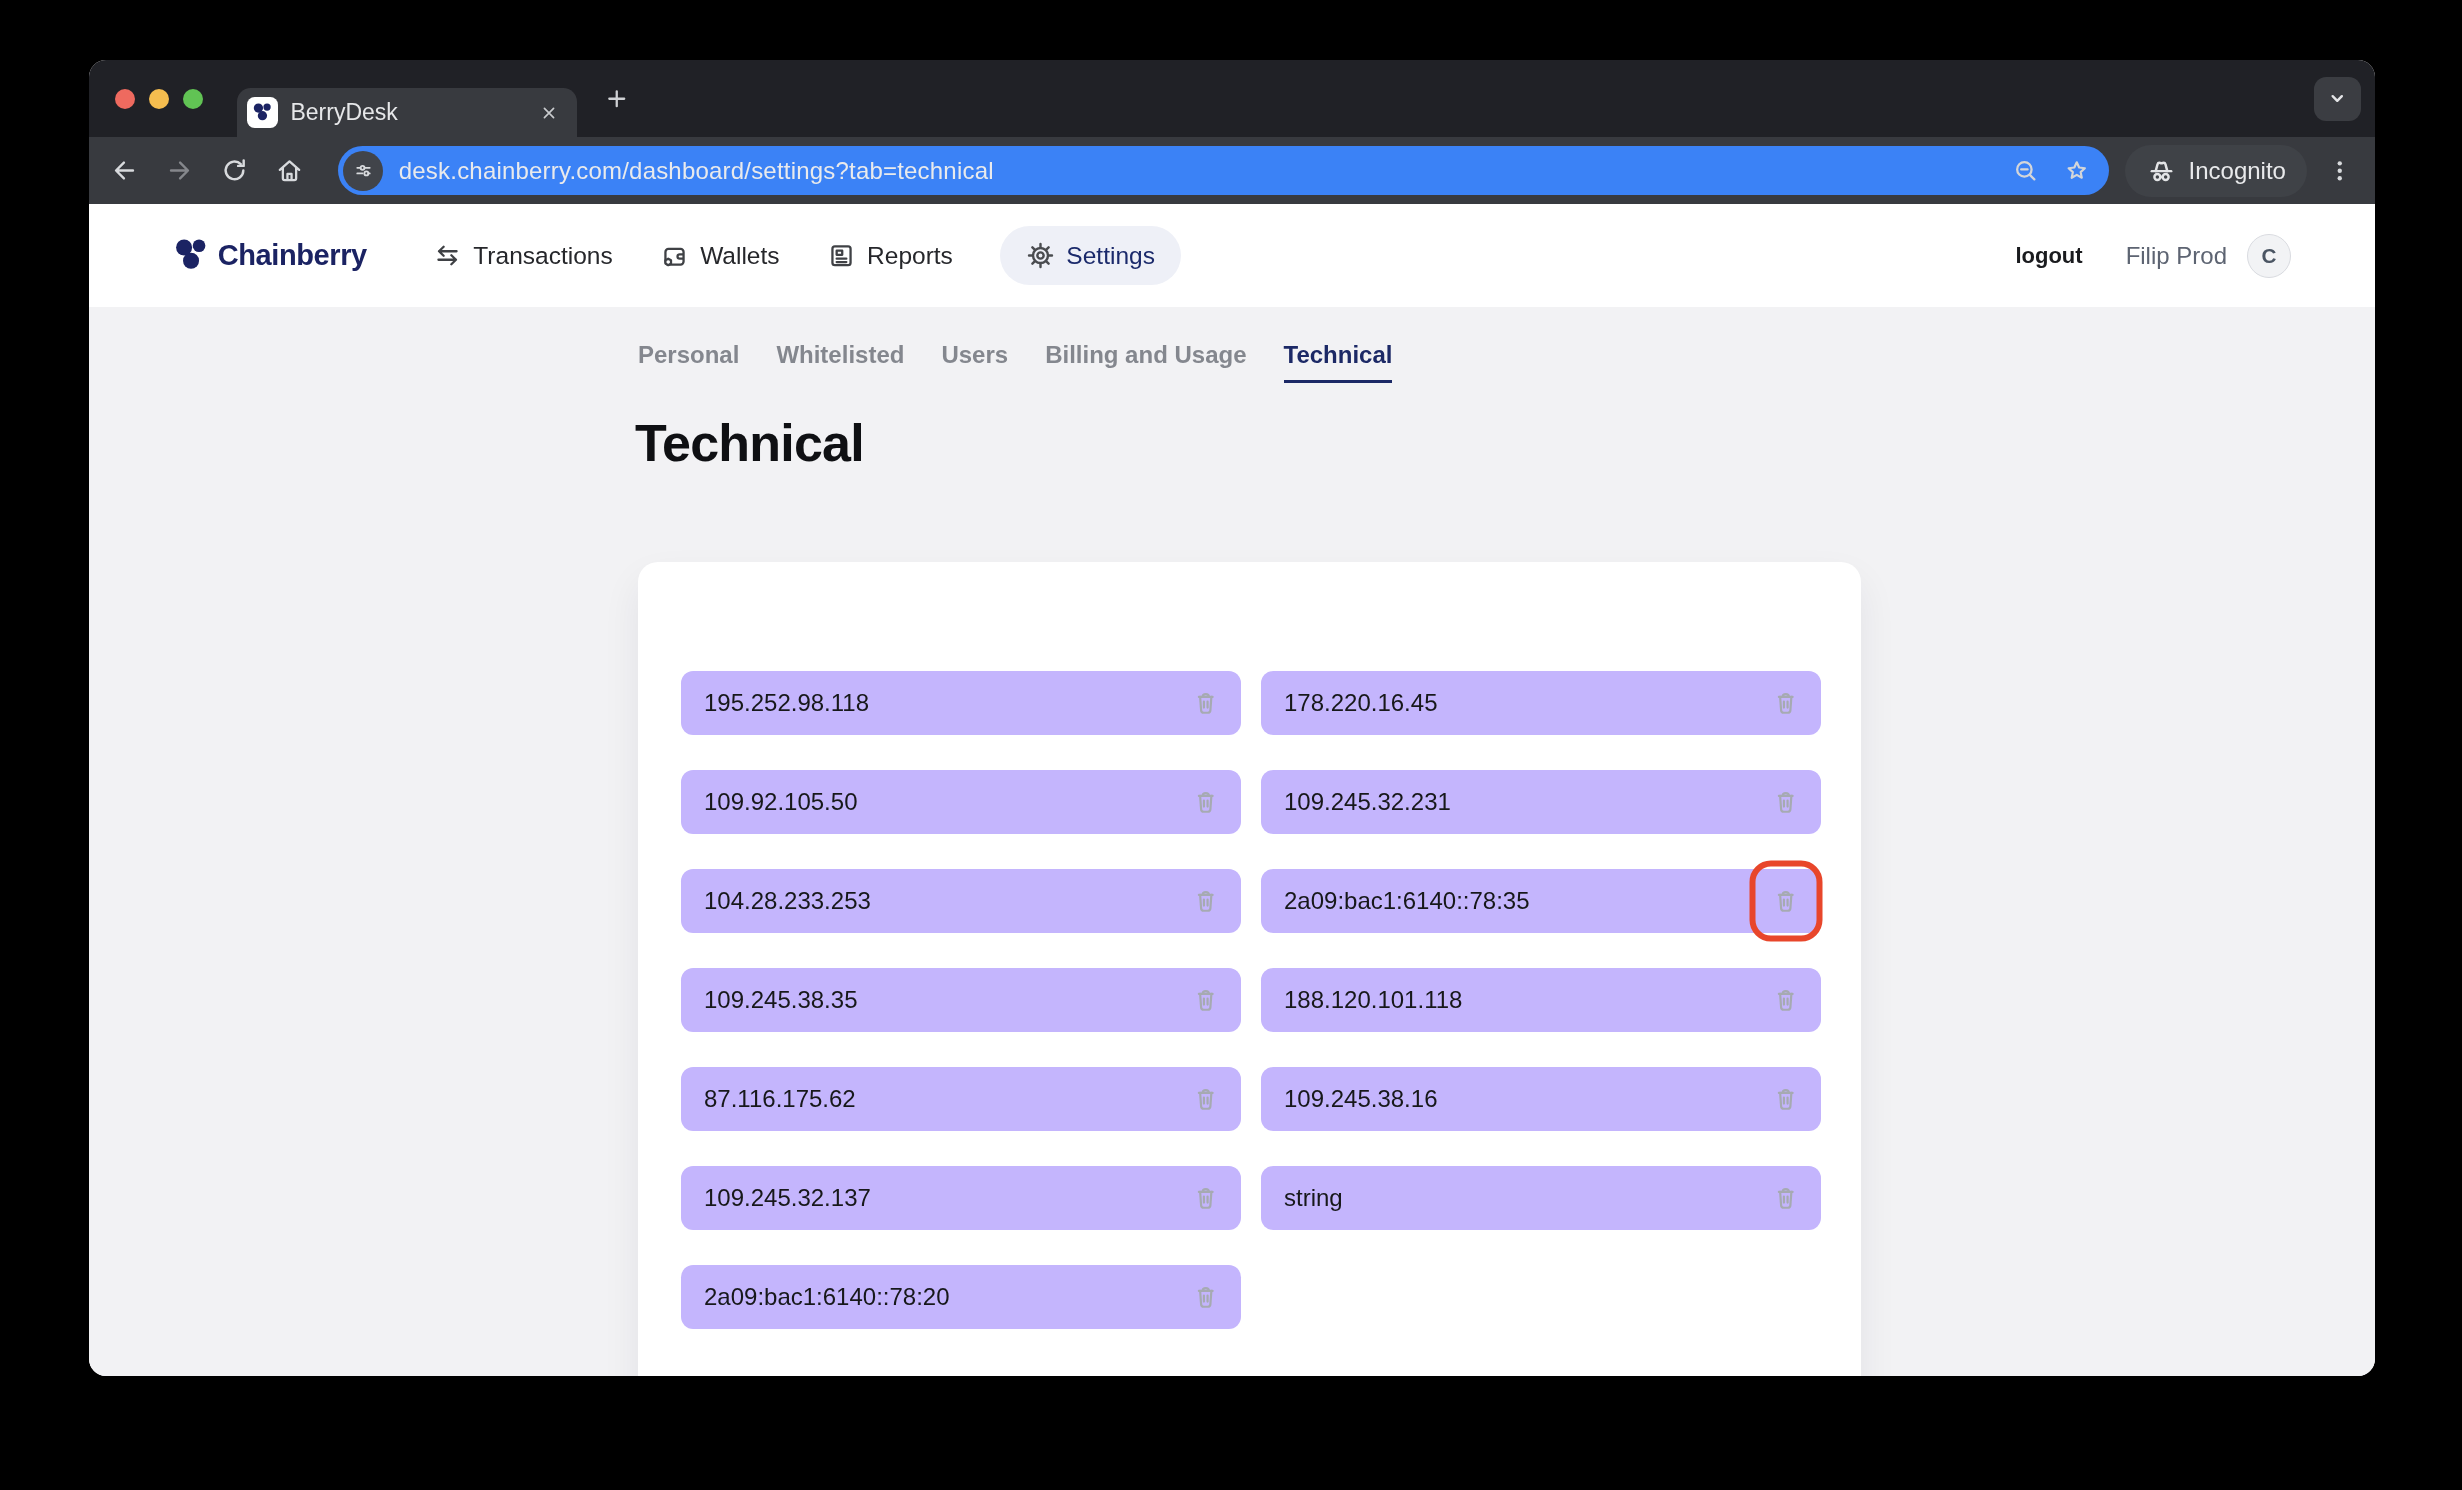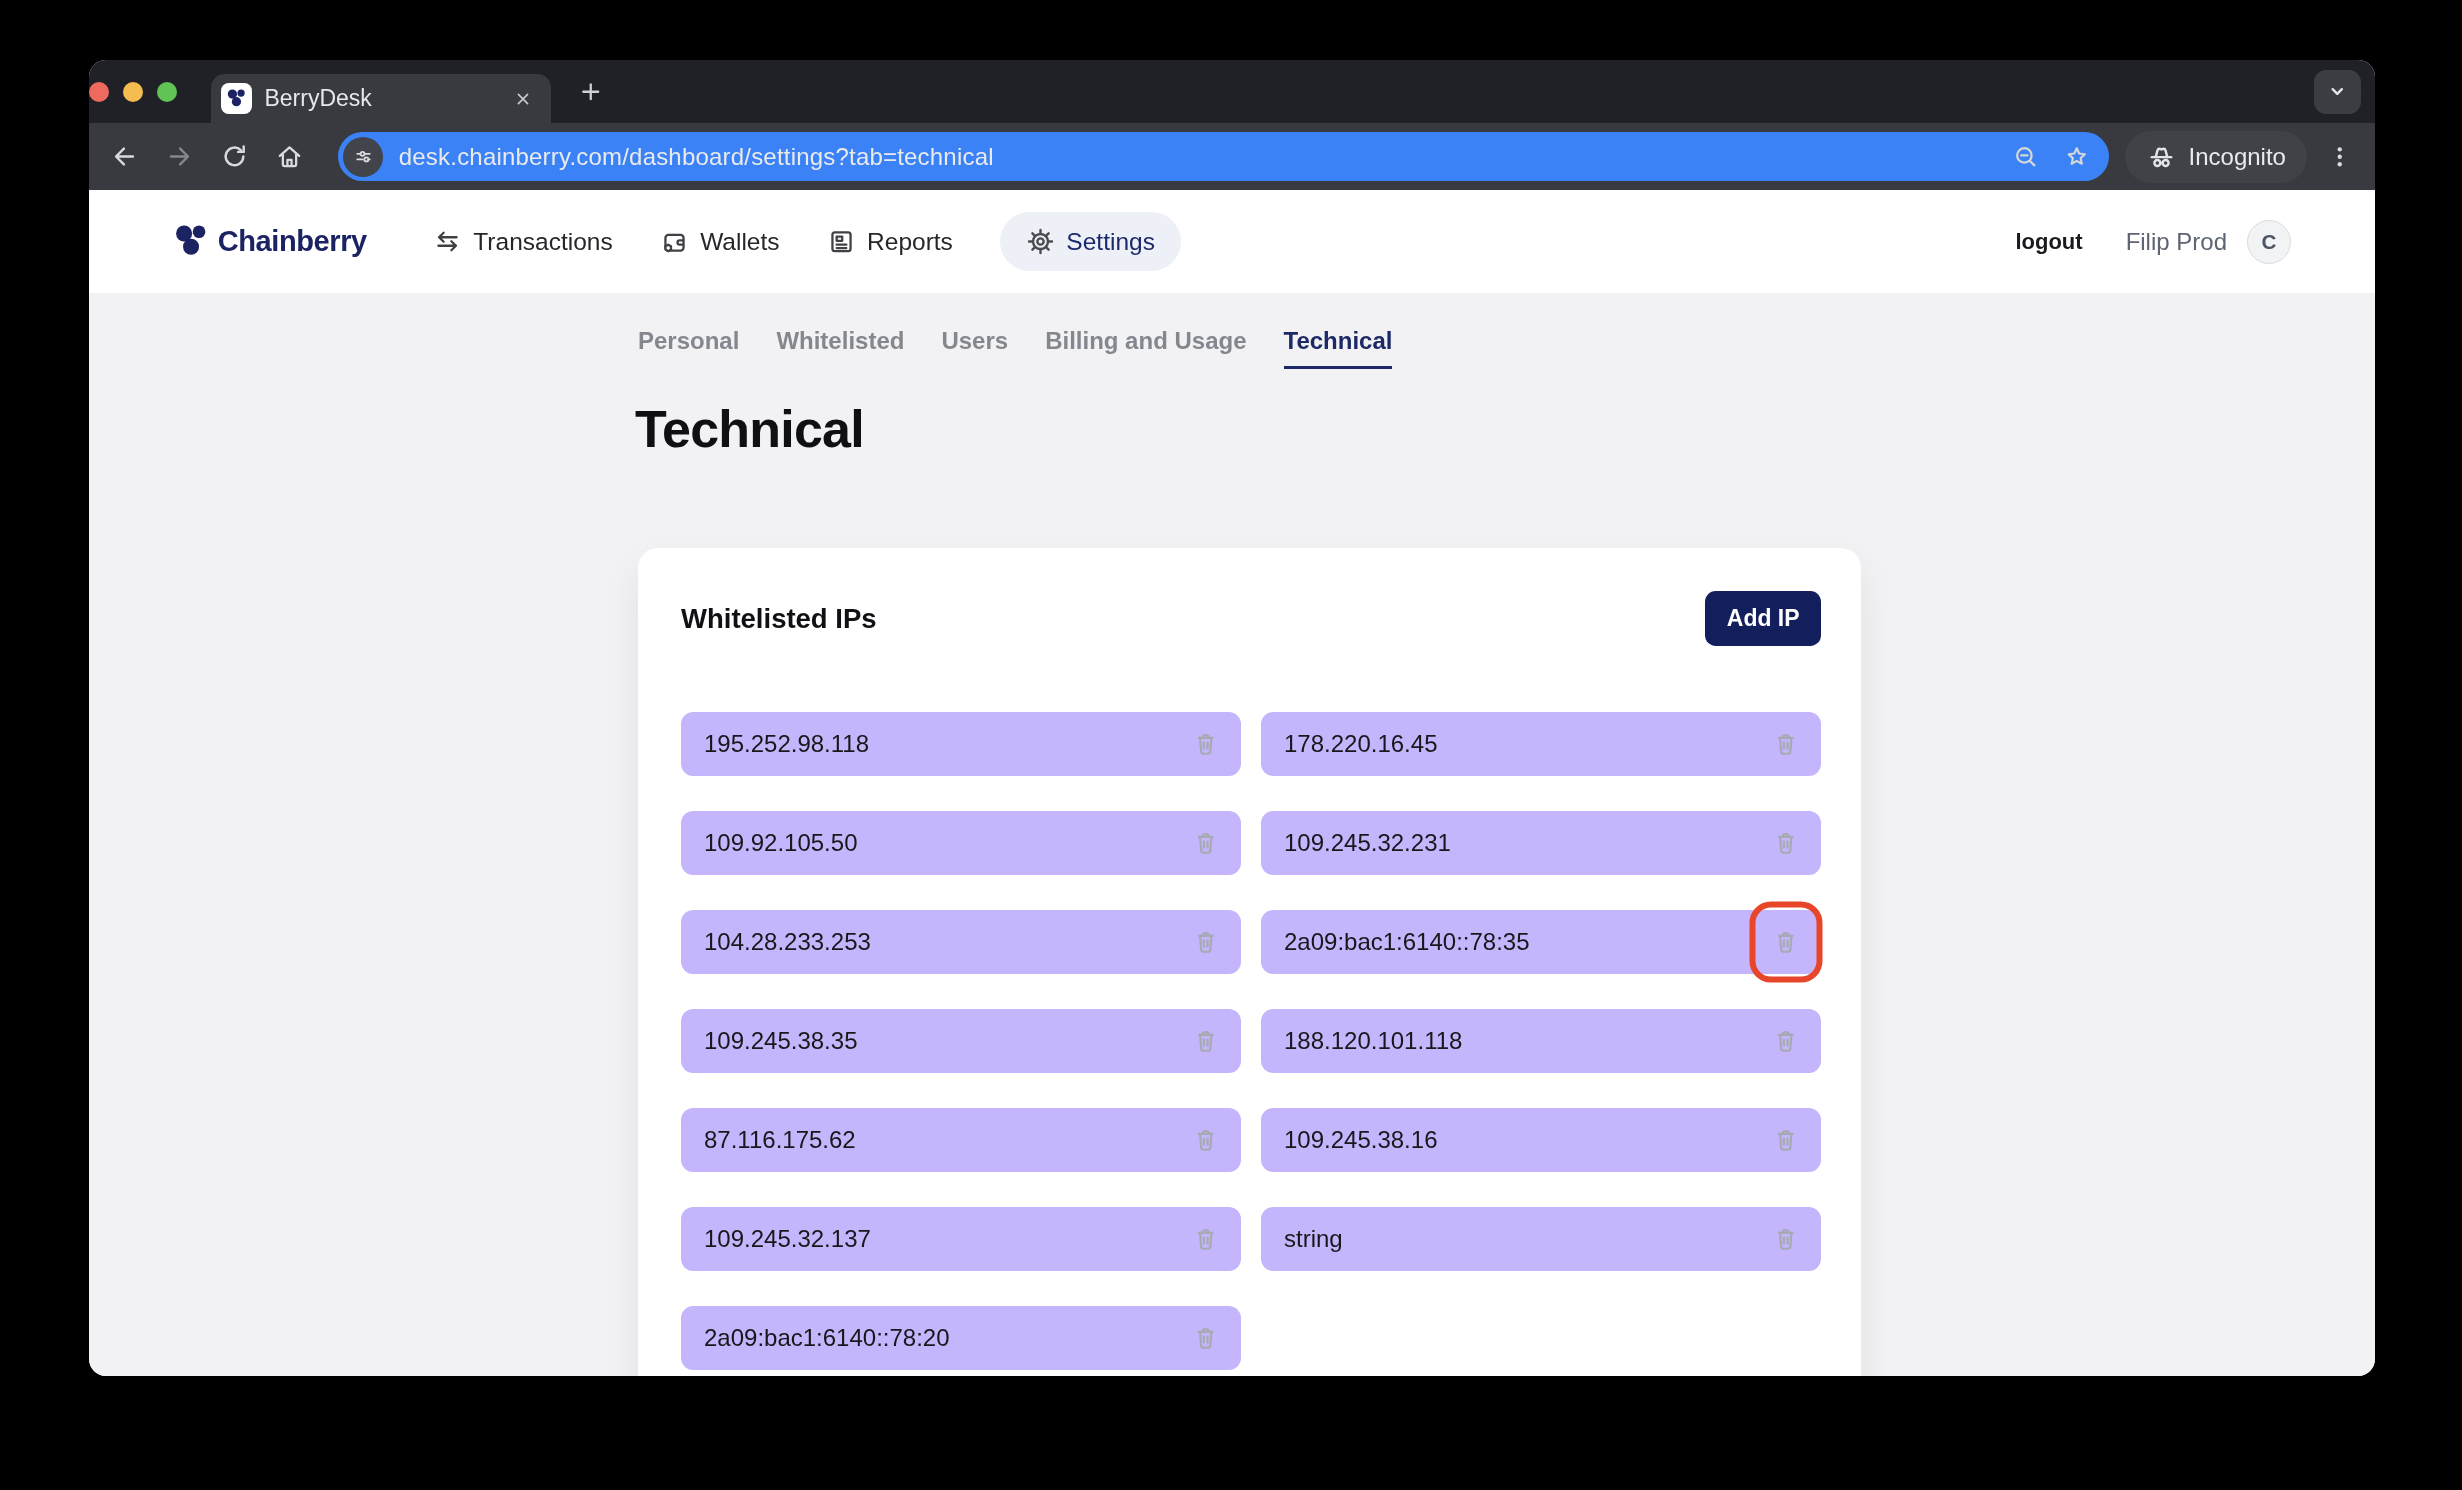--- a/index.html
+++ b/index.html
@@ -5,21 +5,21 @@
   * { margin:0; padding:0; box-sizing:border-box; }
   html,body { background:#000; }
   body { font-family:"Liberation Sans", sans-serif; }
   .screen { position:relative; width:2462px; height:1491px; background:#000; overflow:hidden; }
 
   
   .window { position:absolute; left:89px; top:60px; width:2286px; height:1316px;
             border-radius:17px; overflow:hidden; background:#fff; display:flex; flex-direction:column; }
 
   
-  .tabstrip { height:63px; background:#202126; display:flex; align-items:center; flex:none; }
+  .tabstrip { height:77px; background:#202126; display:flex; align-items:center; padding-left:26px; flex:none; }
   .traffic { display:flex; gap:13.8px; align-items:center; }
   .light { width:20px; height:20px; border-radius:50%; border:none; }
   .tab { margin-left:34px; align-self:flex-end; width:340px; height:49px; background:#383a3f;
          border-radius:13.8px 13.8px 0 0; display:flex; align-items:center; padding:0 12.2px 0 10.7px; }
   .favicon { width:31px; height:31px; border-radius:7.7px; background:#fff; display:flex; align-items:center; justify-content:center; flex:none; }
   .favicon svg { width:21.4px; height:21.4px; color:#1b2363; }
   .tabtitle { margin-left:12.2px; font-size:23px; color:#e6e7e9; flex:1; white-space:nowrap; overflow:hidden; }
   button { background:none; border:none; display:flex; align-items:center; justify-content:center; cursor:default; }
   .tabclose { width:31px; height:31px; color:#c9cbce; }
   .tabclose svg { width:20px; height:20px; }
@@ -322,24 +322,20 @@
         <span class="stab">Personal</span>
         <span class="stab">Whitelisted</span>
         <span class="stab">Users</span>
         <span class="stab">Billing and Usage</span>
         <span class="stab active">Technical</span>
       </div>
 
       <h1 class="pagetitle">Technical</h1>
 
       <div class="card">
-        <div class="cardhead">
-          <h2 class="cardtitle">Whitelisted IPs</h2>
-          <button class="addbtn">Add IP</button>
-        </div>
         <div class="grid">
 
           <div class="ip-row">
             <span class="ip">195.252.98.118</span>
             <button class="trash">
                 <svg viewBox="0 0 36 36" width="27.5" height="27.5">
                   <use href="#i-trash"></use>
                 </svg>
               </button>
           </div>

